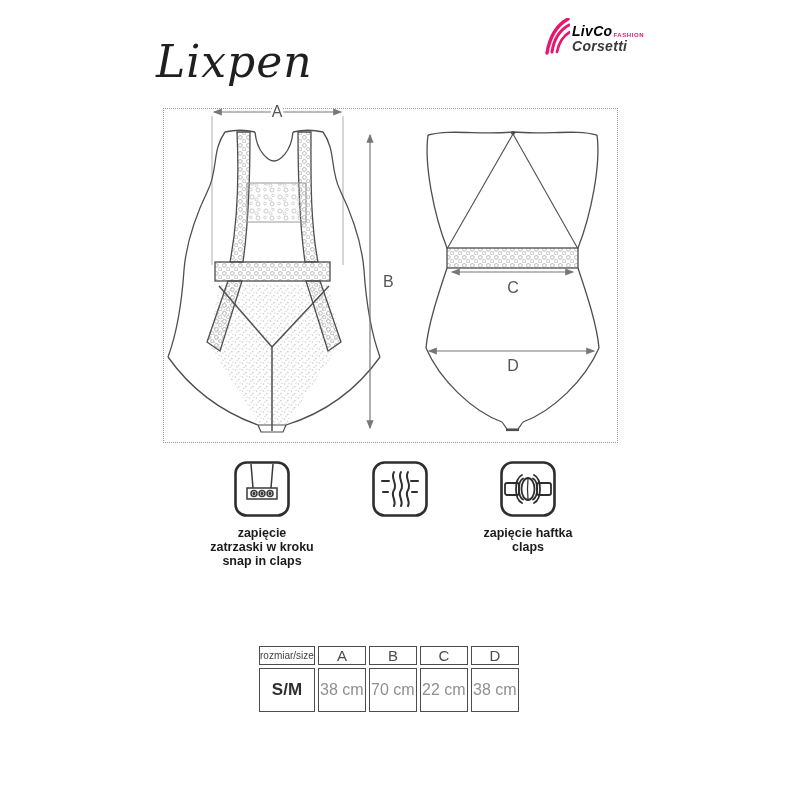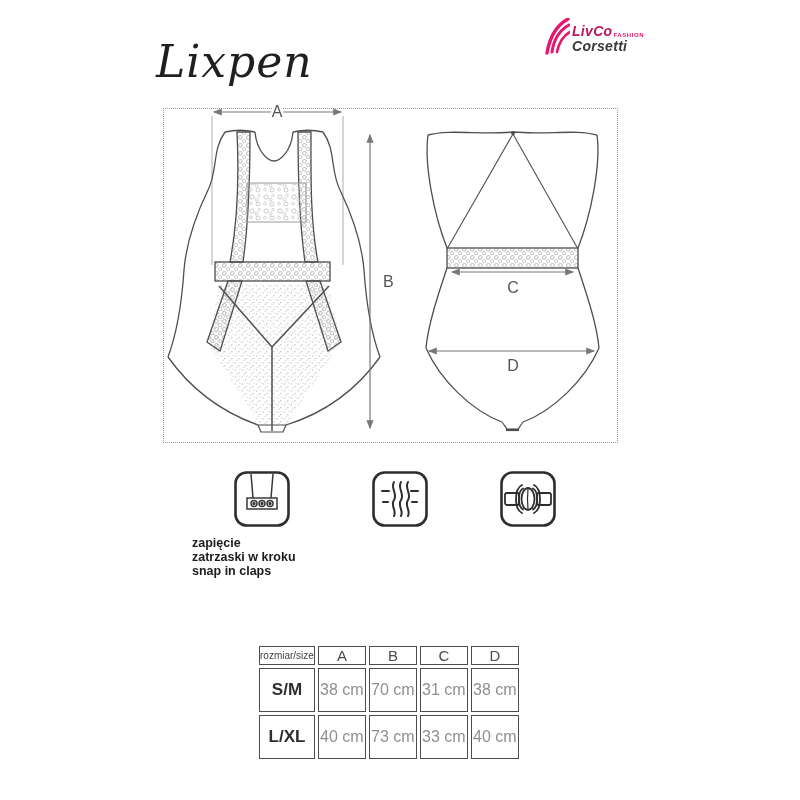--- a/index.html
+++ b/index.html
@@ -8,31 +8,31 @@
   .abs { position:absolute; }
 
   
   .product-title { left:156px; top:36px; font-family:"DejaVu Serif", serif;
     font-style:italic; font-size:44px; color:#1f1f1f; letter-spacing:1px; }
 
   
   .logo { left:544px; top:18px; display:flex; align-items:flex-start; }
   .logo-text { margin-left:2px; margin-top:8px; line-height:11px; }
   .logo-line1 { display:flex; align-items:flex-start; }
-  .brand-main { font-weight:700; font-style:italic; font-size:14px; color:#be185d; letter-spacing:0.3px; }
+  .brand-main { font-weight:700; font-style:italic; font-size:14px; color:#000000; letter-spacing:0.3px; }
   .brand-sub  { font-weight:700; font-size:6px; color:#e5186e; letter-spacing:0.6px; margin-top:4px; margin-left:1px; }
   .brand-second { font-weight:700; font-style:italic; font-size:14px; color:#3a3a3a; margin-top:0px; letter-spacing:0.3px; }
 
   
   .diagram-frame { left:163px; top:108px; width:455px; height:335px;
     border:1px dotted #9a9a9a; }
   .diagram-svg { left:150px; top:95px; }
 
   
-  .feature { top:471px; text-align:left; }
+  .feature { top:461px; text-align:center; }
   .feature .ibox { display:block; margin:0 auto; }
   .caption { margin-top:9px; font-size:12.5px; font-weight:700; color:#1c1c1c; line-height:14px; }
 
   
   .size-table { left:256px; top:643px; border-collapse:separate; border-spacing:3px; }
   .size-table td { border:1px solid #4d4d4d; background:#fff; text-align:center; vertical-align:middle; }
   .corner-cell { width:50px; height:18px; font-size:10px; color:#3f3f3f; }
   .col-cell { width:48px; height:18px; font-size:15px; color:#4c4c4c; }
   .size-cell { height:44px; font-size:17px; color:#2e2e2e;font-weight:bold; }
   .val-cell { height:44px; font-size:16px; color:#8f8f8f; }
@@ -199,39 +199,36 @@
       <rect x="5" y="22" width="14" height="12" rx="2"></rect>
       <rect x="37" y="22" width="14" height="12" rx="2"></rect>
       <path d="M22,14 C14,18 14,38 22,42" fill="none"></path>
       <path d="M34,14 C42,18 42,38 34,42" fill="none"></path>
       <path d="M23,17.5 C17.5,20.5 17.5,35.5 23,38.5" fill="none"></path>
       <path d="M33,17.5 C38.5,20.5 38.5,35.5 33,38.5" fill="none"></path>
       <ellipse cx="28" cy="28" rx="6.5" ry="11"></ellipse>
       <path d="M28,18 C27.4,24 27.4,32 28,38" fill="none" stroke-width="1.2"></path>
     </g>
   </svg>
+  <div class="caption">
+    <div>zapięcie haftka</div>
+    <div>claps</div>
+  </div>
 </div>
 
 <table class="abs size-table">
   <tbody>
       <tr>
     <td class="corner-cell">rozmiar/size</td>
     <td class="col-cell">A</td>
     <td class="col-cell">B</td>
     <td class="col-cell">C</td>
     <td class="col-cell">D</td>
   </tr>
   <tr>
     <td class="size-cell">S/M</td>
     <td class="val-cell">38 cm</td>
     <td class="val-cell">70 cm</td>
-    <td class="val-cell">31 cm</td>
+    <td class="val-cell">22 cm</td>
     <td class="val-cell">38 cm</td>
-  </tr>
-  <tr>
-    <td class="size-cell">L/XL</td>
-    <td class="val-cell">40 cm</td>
-    <td class="val-cell">73 cm</td>
-    <td class="val-cell">33 cm</td>
-    <td class="val-cell">40 cm</td>
   </tr>
 </tbody>
   </table>
 
 </body></html>

